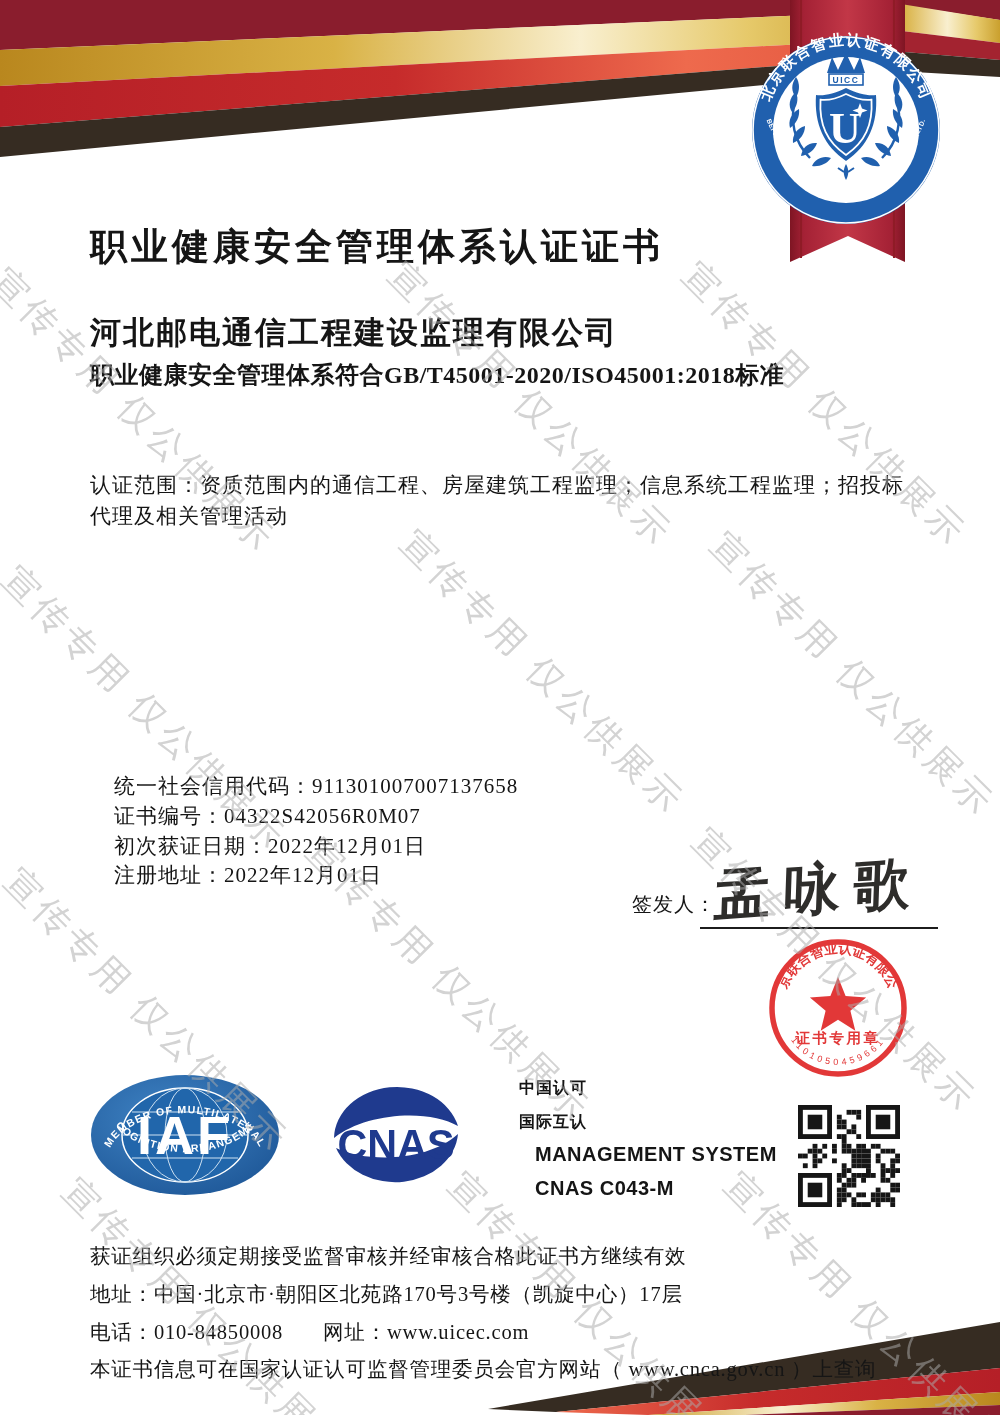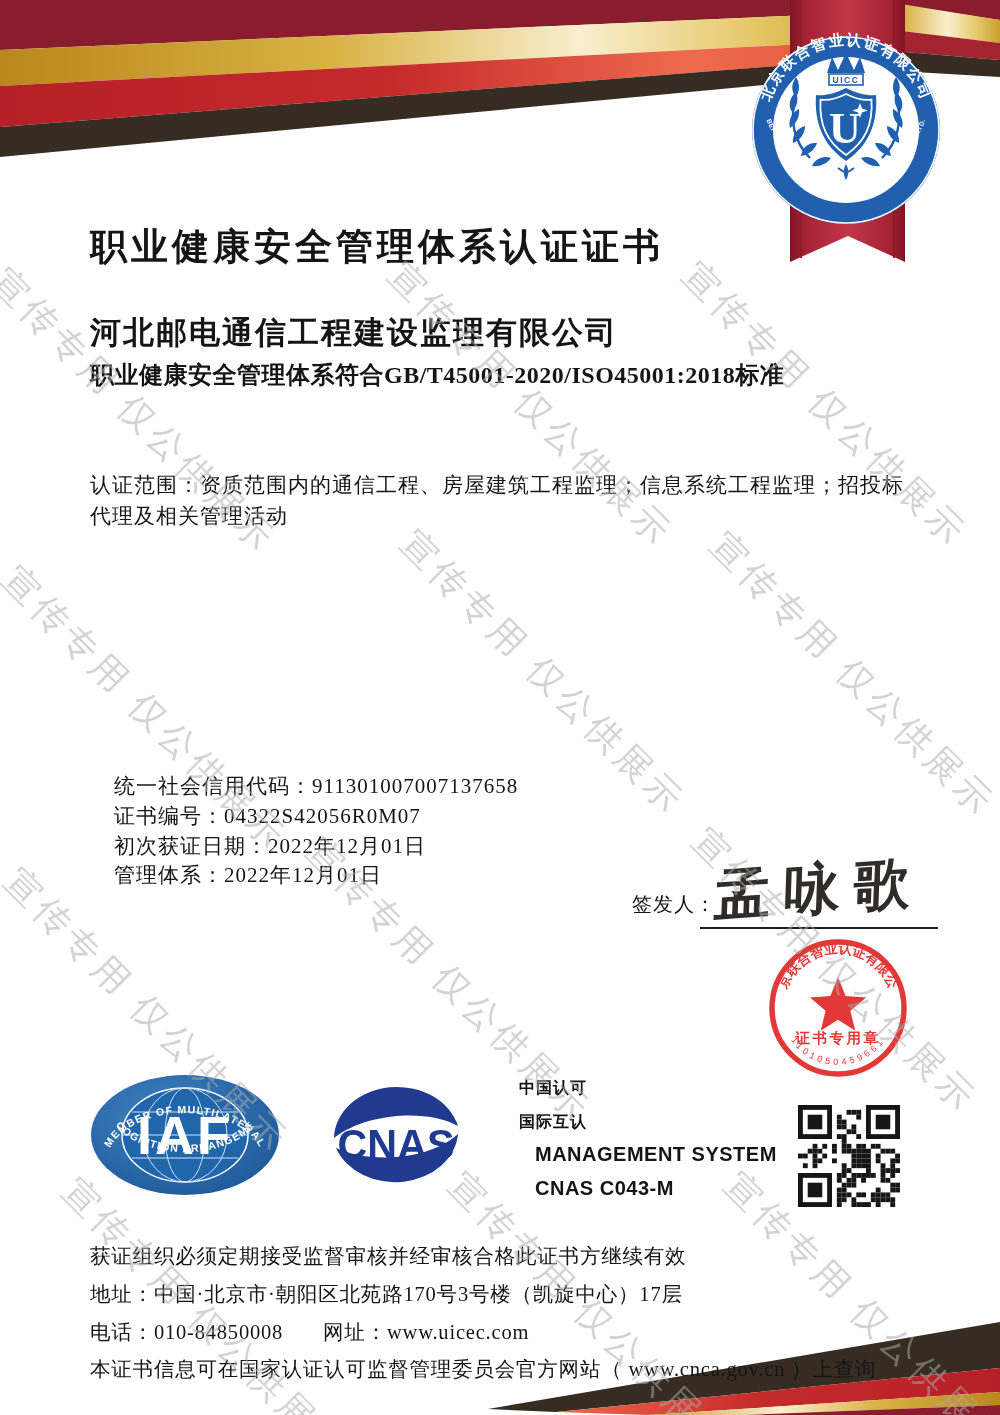--- a/index.html
+++ b/index.html
@@ -180,21 +180,21 @@
     <div>
       <span>统一社会信用代码：</span><span>911301007007137658</span>
     </div>
     <div>
       <span>证书编号：</span><span>04322S42056R0M07</span>
     </div>
     <div>
       <span>初次获证日期：</span><span>2022年12月01日</span>
     </div>
     <div>
-      <span>管理体系：</span><span>2022年12月01日</span>
+      <span>注册地址：</span><span>2022年12月01日</span>
     </div>
   </div>
 
   <div class="abs signer-label">签发人：</div>
   <div class="abs signature">孟咏歌</div>
   <div class="abs sig-underline"></div>
 
   <svg class="abs" style="left:766px;top:936px;z-index:5;opacity:.93" width="145" height="145" viewBox="0 0 145 145">
     <defs>
       <path id="arcStampTop" d="M 20.3,53.2 A 55,55 0 0 1 123.7,53.2" fill="none"></path>

